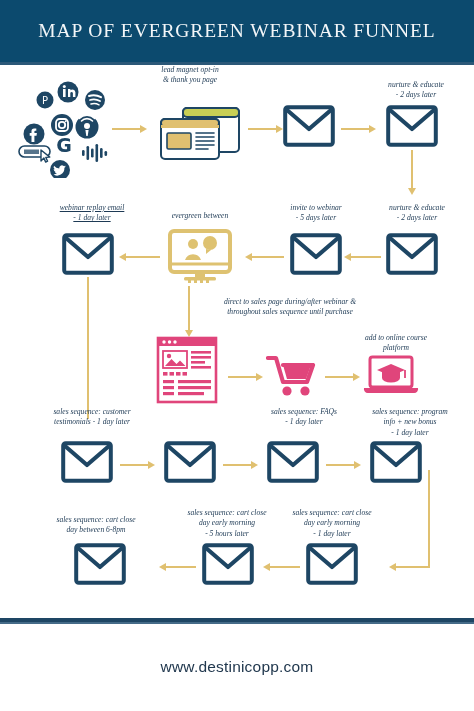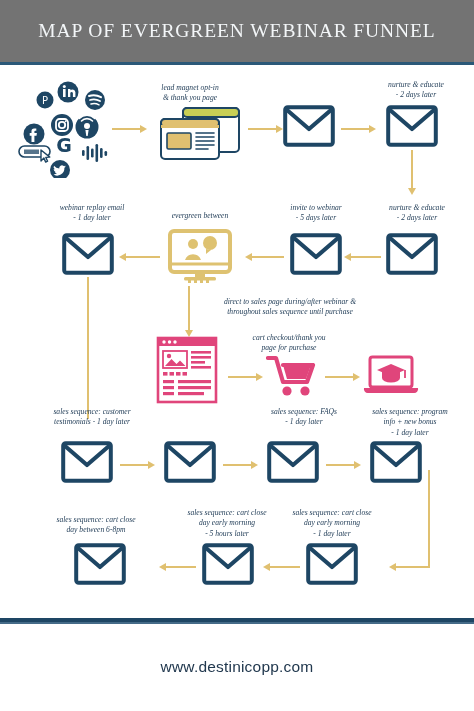--- a/index.html
+++ b/index.html
@@ -8,21 +8,21 @@
     font-family: "Liberation Serif", serif;
     background: #ffffff;
     position: relative;
     overflow: hidden;
   }
   #canvas { position: relative; width: 474px; height: 711px; background: #fff; }
 
   
   .header {
     position: absolute; left: 0; top: 0; width: 474px; height: 62px;
-    background: #737373;
+    background: #0c4a6e;
     display: flex; align-items: center; justify-content: center;
   }
   .header-title {
     color: #f3f6f8;
     font-family: "Liberation Serif", serif;
     font-size: 19.5px;
     letter-spacing: 0.9px;
     font-weight: 400;
     white-space: nowrap;
   }
@@ -152,21 +152,21 @@
       <g>
         <circle cx="42" cy="92" r="10" fill="#1e4664"></circle>
         <path d="M47.8 88.3 a5 5 0 0 1-1.5 0.5 a2.6 2.6 0 0 0 1.1 -1.4 a5.2 5.2 0 0 1 -1.7 0.7 a2.6 2.6 0 0 0 -4.4 2.4 a7.3 7.3 0 0 1 -5.3 -2.7 a2.6 2.6 0 0 0 0.8 3.4 a2.5 2.5 0 0 1 -1.2 -0.3 a2.6 2.6 0 0 0 2.1 2.5 a2.6 2.6 0 0 1 -1.2 0.05 a2.6 2.6 0 0 0 2.4 1.8 a5.2 5.2 0 0 1 -3.8 1.1 a7.3 7.3 0 0 0 11.3 -6.5 a5.2 5.2 0 0 0 1.3 -1.4 z" fill="#fff"></path>
       </g>
     </svg>
   </div>
 
   <div class="hline" style="left:112px; top:128px; width:28px;"></div>
   <div class="ahead right" style="left:140px; top:124.5px;"></div>
 
-  <div class="cap" style="left:135px; top:83px; width:110px;">
+  <div class="cap" style="left:135px; top:65px; width:110px;">
     <span style="white-space:pre-line;">lead magnet opt-in
 &amp; thank you page</span>
   </div>
 
   <div class="node" style="left:147px; top:102px;">
     <svg width="96" height="62" viewBox="0 0 96 62">
       <rect x="36" y="6" width="56" height="44" rx="4" fill="#ffffff" stroke="#1e4664" stroke-width="2"></rect>
       <rect x="36" y="6" width="56" height="9" rx="4" fill="#c8cf55" stroke="#1e4664" stroke-width="2"></rect>
       <rect x="14" y="17" width="58" height="40" rx="4" fill="#ffffff" stroke="#1e4664" stroke-width="2"></rect>
       <rect x="14" y="17" width="58" height="8" rx="4" fill="#e0c070" stroke="#1e4664" stroke-width="2"></rect>
@@ -257,21 +257,21 @@
         <rect x="34" y="52" width="3" height="3"></rect>
         <rect x="40" y="52" width="3" height="3"></rect>
       </g>
     </svg>
   </div>
 
   <div class="hline" style="left:126px; top:256px; width:34px;"></div>
   <div class="ahead left" style="left:119px; top:252.5px;"></div>
 
   <div class="cap" style="left:38px; top:203px; width:108px;">
-    <span style="white-space:pre-line;">webinar replay email
+    <span style="white-space:pre-line;text-decoration:underline;">webinar replay email
 - 1 day later</span>
   </div>
   <div class="env" style="left:62px; top:233px;">
     <svg width="52" height="42" viewBox="0 0 52 42">
       <rect x="2.2" y="2.2" width="47.6" height="37.6" rx="2.5" fill="#ffffff" stroke="#1e4664" stroke-width="4"></rect>
       <path d="M4 5 L26 24 L48 5" fill="none" stroke="#1e4664" stroke-width="4.2" stroke-linejoin="round" stroke-linecap="round"></path>
     </svg>
   </div>
 
   <div class="vline" style="left:87px; top:277px; height:142px;"></div>
@@ -309,36 +309,36 @@
         <rect x="22" y="50" width="33" height="3.2"></rect>
         <rect x="7" y="56" width="11" height="3.2"></rect>
         <rect x="22" y="56" width="26" height="3.2"></rect>
       </g>
     </svg>
   </div>
 
   <div class="hline" style="left:228px; top:376px; width:28px;"></div>
   <div class="ahead right" style="left:256px; top:372.5px;"></div>
 
-  <div class="cap" style="left:236px; top:333px; width:106px;">
-    <span style="white-space:pre-line;">cart checkout/thank you
-page for purchase</span>
-  </div>
   <div class="node" style="left:266px; top:355px;">
     <svg width="52" height="44" viewBox="0 0 52 44">
       <path d="M2 3 h8 l7 24 h24 l6 -17 h-30" fill="none" stroke="#e0457b" stroke-width="4.2" stroke-linejoin="round" stroke-linecap="round"></path>
       <path d="M17 10 l4 14 h19 l5 -14 z" fill="#e0457b"></path>
       <circle cx="21" cy="36" r="4.6" fill="#e0457b"></circle>
       <circle cx="39" cy="36" r="4.6" fill="#e0457b"></circle>
     </svg>
   </div>
 
   <div class="hline" style="left:325px; top:376px; width:28px;"></div>
   <div class="ahead right" style="left:353px; top:372.5px;"></div>
 
+  <div class="cap" style="left:344px; top:333px; width:104px;">
+    <span style="white-space:pre-line;">add to online course
+platform</span>
+  </div>
   <div class="node" style="left:362px; top:355px;">
     <svg width="58" height="44" viewBox="0 0 58 44">
       <rect x="8" y="2" width="42" height="30" rx="2.5" fill="#ffffff" stroke="#e0457b" stroke-width="3"></rect>
       <path d="M2 33 h54 a4 4 0 0 1 -4 5 h-46 a4 4 0 0 1 -4 -5 z" fill="#e0457b"></path>
       <path d="M29 9 l14 6 l-14 6 l-14 -6 z" fill="#e0457b"></path>
       <path d="M20 17 v6 a9 4.5 0 0 0 18 0 v-6" fill="#e0457b"></path>
       <line x1="43" y1="15" x2="43" y2="23" stroke="#e0457b" stroke-width="1.8"></line>
     </svg>
   </div>
 

